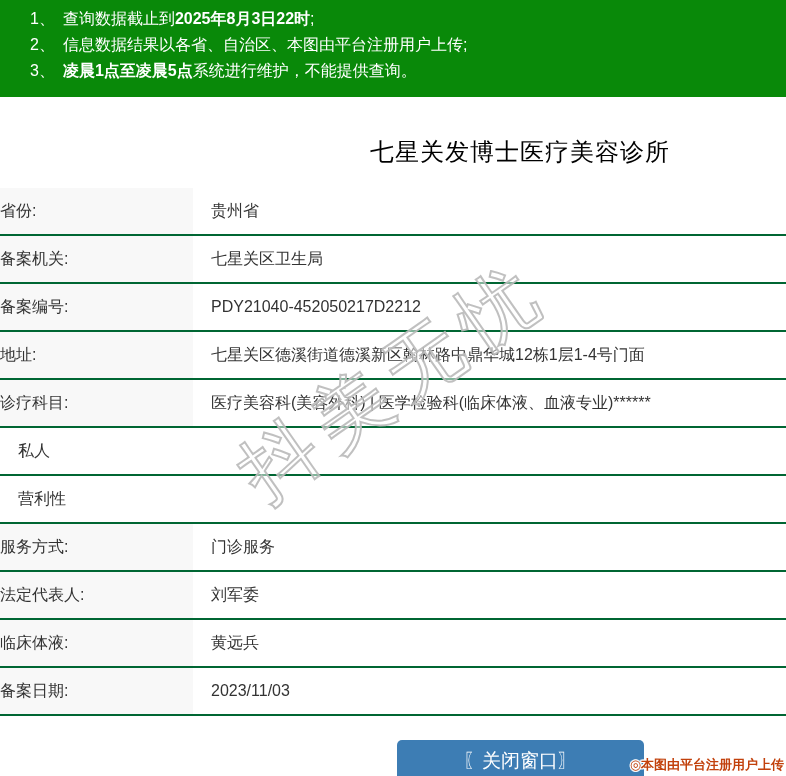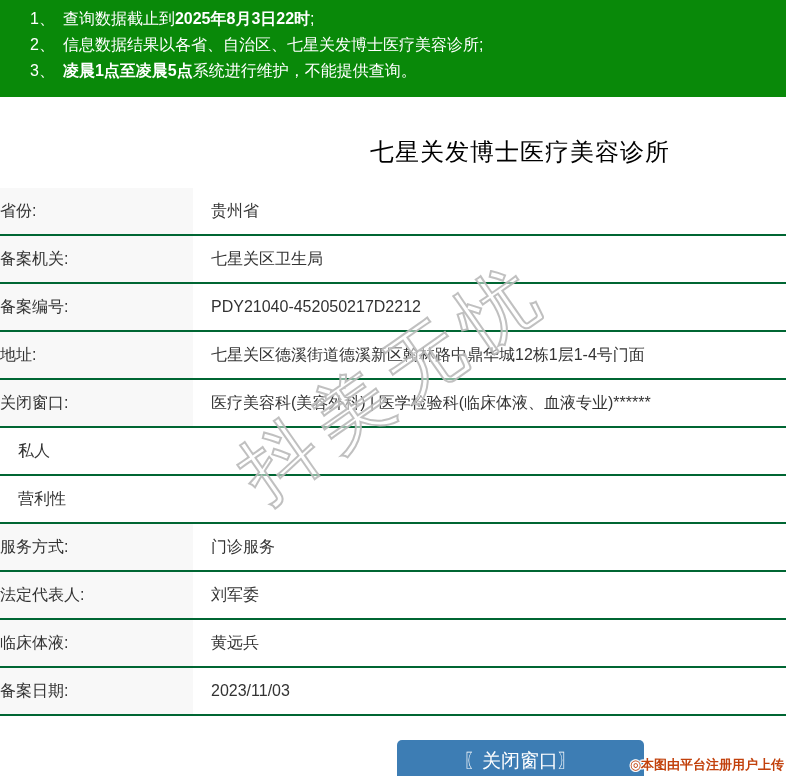--- a/index.html
+++ b/index.html
@@ -131,21 +131,21 @@
   }
 </style>
 </head>
 <body>
 
 <div class="viewport">
   <div class="stage">
 
     <div class="notice">
       <div class="notice-line"><span class="num">1、</span><span>查询数据截止到</span><b>2025年8月3日22时</b><span>;</span></div>
-      <div class="notice-line"><span class="num">2、</span><span>信息数据结果以各省、自治区、七星关发博士医疗美容诊所;</span><b></b><span></span></div>
+      <div class="notice-line"><span class="num">2、</span><span>信息数据结果以各省、自治区、本图由平台注册用户上传;</span><b></b><span></span></div>
       <div class="notice-line"><span class="num">3、</span><span></span><b>凌晨1点至凌晨5点</b><span>系统进行维护，不能提供查询。</span></div>
     </div>
 
     <div class="title-wrap">
       <h1 class="title">七星关发博士医疗美容诊所</h1>
     </div>
 
     <div class="detail-table">
       <div class="row">
         <div class="cell-label">省份:</div>
@@ -157,21 +157,21 @@
       </div>
       <div class="row">
         <div class="cell-label">备案编号:</div>
         <div class="cell-value">PDY21040-452050217D2212</div>
       </div>
       <div class="row">
         <div class="cell-label">地址:</div>
         <div class="cell-value">七星关区德溪街道德溪新区翰林路中鼎华城12栋1层1-4号门面</div>
       </div>
       <div class="row">
-        <div class="cell-label">关闭窗口:</div>
+        <div class="cell-label">诊疗科目:</div>
         <div class="cell-value">医疗美容科(美容外科) | 医学检验科(临床体液、血液专业)******</div>
       </div>
       <div class="row">
         <div class="cell-value">私人</div>
       </div>
       <div class="row">
         <div class="cell-value">营利性</div>
       </div>
       <div class="row">
         <div class="cell-label">服务方式:</div>

